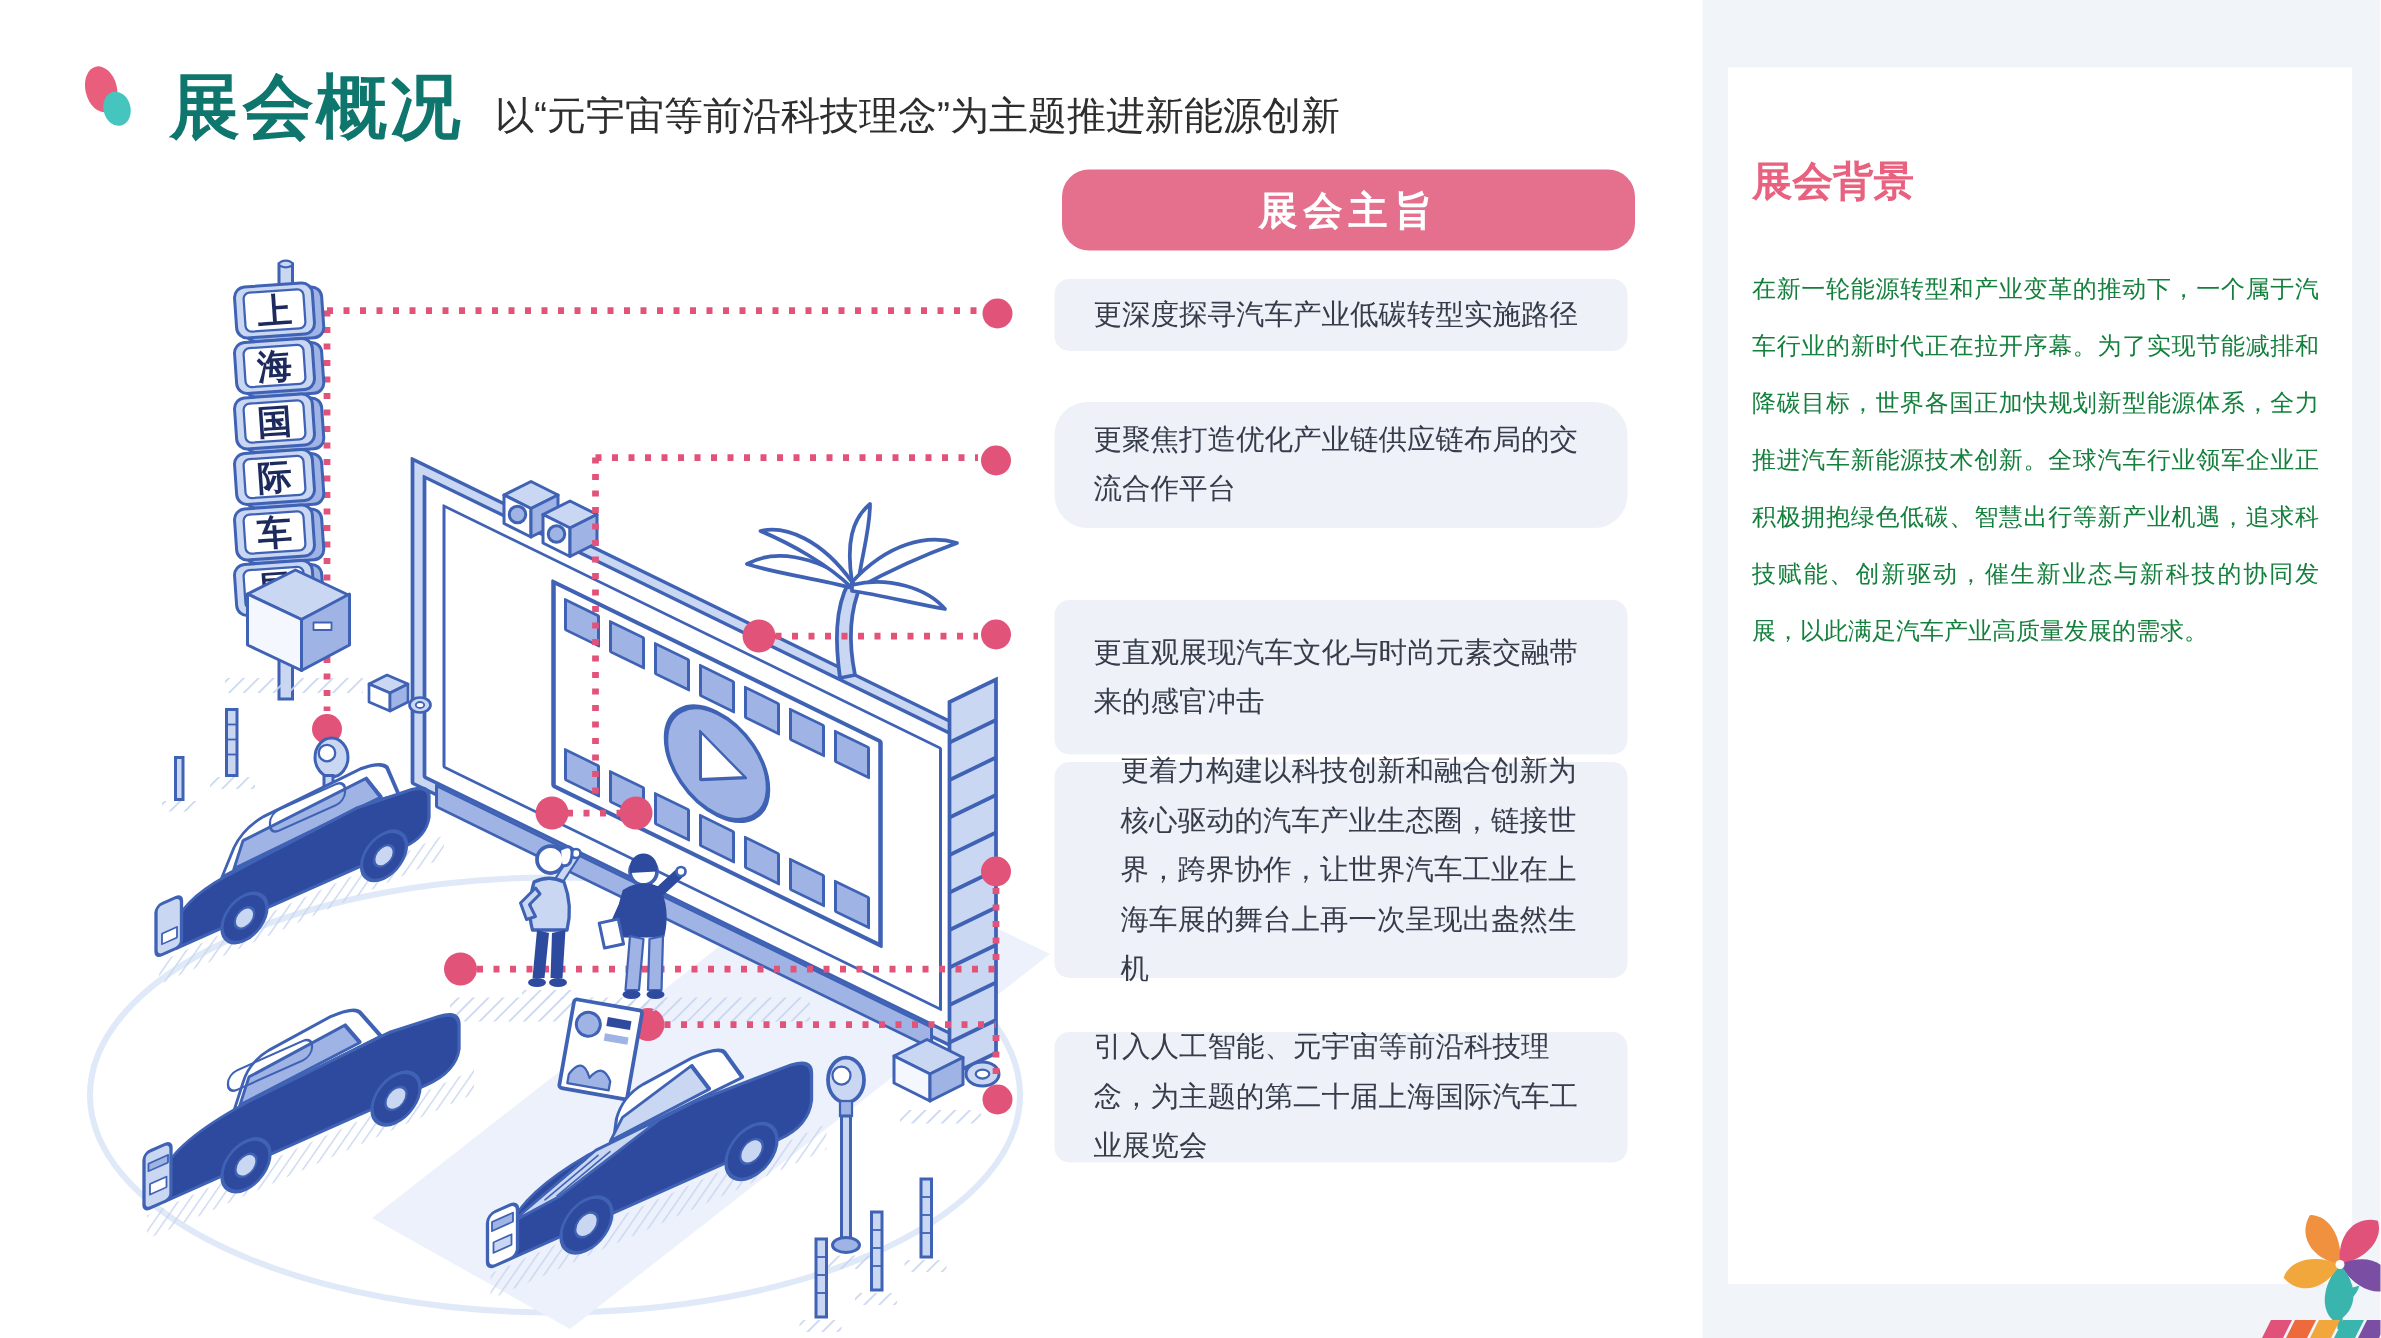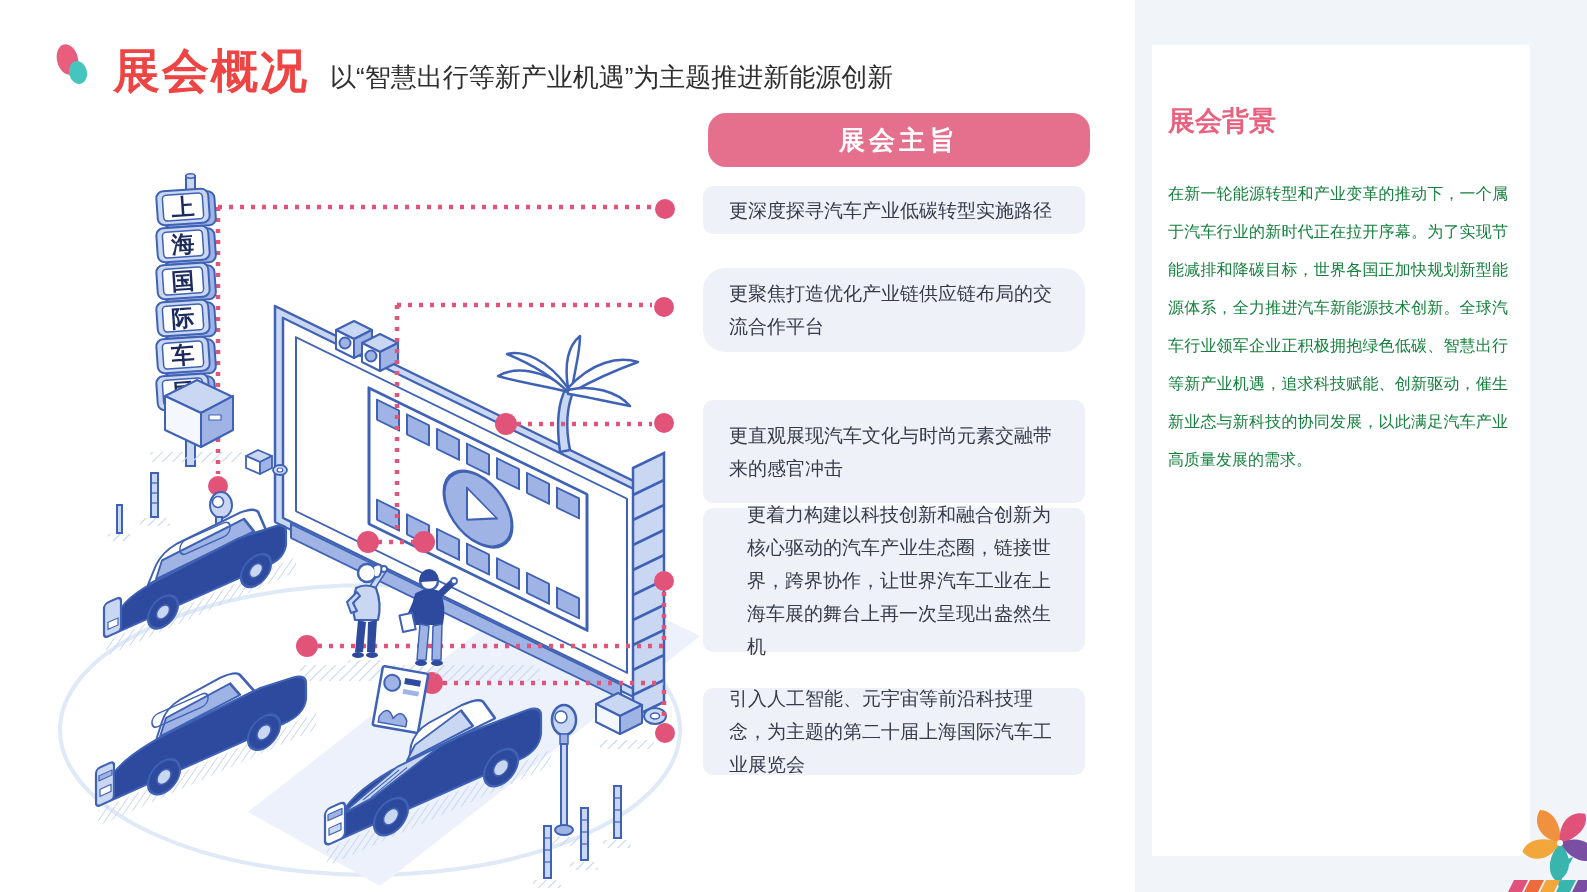--- a/index.html
+++ b/index.html
@@ -6,57 +6,57 @@
   body{width:1587px;height:892px;overflow:hidden;background:#ffffff;
        font-family:"Liberation Sans","DejaVu Sans",sans-serif;}
   .slide{position:relative;width:1587px;height:892px;background:#fff;overflow:hidden;}
 
   
   .logo-pink{position:absolute;left:57px;top:44px;width:21px;height:31px;border-radius:50%;
              background:var(--logo-pink);transform:rotate(-14deg);}
   .logo-teal{position:absolute;left:69px;top:61px;width:18px;height:23px;border-radius:50%;
              background:var(--logo-teal);transform:rotate(-14deg);}
   .page-title{position:absolute;left:113px;top:40px;font-size:47px;font-weight:bold;
-              color:#ef4444;letter-spacing:2px;}
+              color:#0f766e;letter-spacing:2px;}
   .page-subtitle{position:absolute;left:330px;top:60px;font-size:26px;color:#2e2e2e;}
 
   
   .banner{position:absolute;left:708px;top:113px;width:382px;height:54px;border-radius:18px;
           background:var(--banner-pink);display:flex;align-items:center;justify-content:center;
           color:#fff;font-size:26px;font-weight:bold;letter-spacing:4px;}
   .pbox{position:absolute;left:703px;width:382px;background:var(--box-bg);border-radius:10px;
         display:flex;align-items:center;box-sizing:border-box;padding:0 26px;
         font-size:19px;line-height:33px;font-weight:400;color:#363c4a;}
   .pbox1{top:186px;height:48px;} .pbox2{top:268px;height:84px;border-radius:22px;} .pbox3{top:400px;height:103px;}
   .pbox4{top:508px;height:144px;padding-left:44px;} .pbox5{top:688px;height:87px;}
 
   
   .right-panel{position:absolute;left:1135px;top:0;width:452px;height:892px;background:var(--panel-bg);}
-  .bg-card{position:absolute;left:17px;top:45px;width:378px;height:811px;background:#ffffff;
+  .bg-card{position:absolute;left:17px;top:45px;width:416px;height:811px;background:#ffffff;
            box-sizing:border-box;padding:58px 22px 0 16px;}
   .bg-heading{font-size:27px;font-weight:bold;color:var(--heading-pink);margin:0 0 36px 0;}
   .bg-para{font-size:16px;line-height:38px;color:#15803d;text-align:justify;margin:0 0 40px 0;}
 
   
   .illus{position:absolute;left:0;top:0;}
   .dotline{stroke:var(--dot-pink);stroke-width:4.5;fill:none;stroke-dasharray:4 7;}
   .dot{fill:var(--dot-pink);}
   .signchar{font-size:23px;font-weight:bold;fill:#1d2a5e;}
 
   .pinwheel{position:absolute;left:1495px;top:795px;}
 </style>
 </head>
 <body>
 
 <div class="slide">
 
   <div class="logo-pink"></div>
   <div class="logo-teal"></div>
   <div class="page-title">展会概况</div>
-  <div class="page-subtitle">以“智慧出行等新产业机遇”为主题推进新能源创新</div>
+  <div class="page-subtitle">以“元宇宙等前沿科技理念”为主题推进新能源创新</div>
 
   <svg class="illus" width="1135" height="892" viewBox="0 0 1135 892">
     <defs>
       <pattern id="hatch" width="7" height="7" patternTransform="rotate(45)" patternUnits="userSpaceOnUse">
         <line x1="0" y1="0" x2="0" y2="7" stroke="#c7d5f0" stroke-width="2.2"></line>
       </pattern>
     </defs>
 
     <ellipse cx="370" cy="730" rx="310" ry="145" fill="none" stroke="#dfe9f8" stroke-width="4"></ellipse>
     <polygon points="560,568 700,636 380,886 248,812" fill="#ecf1fb"></polygon>

